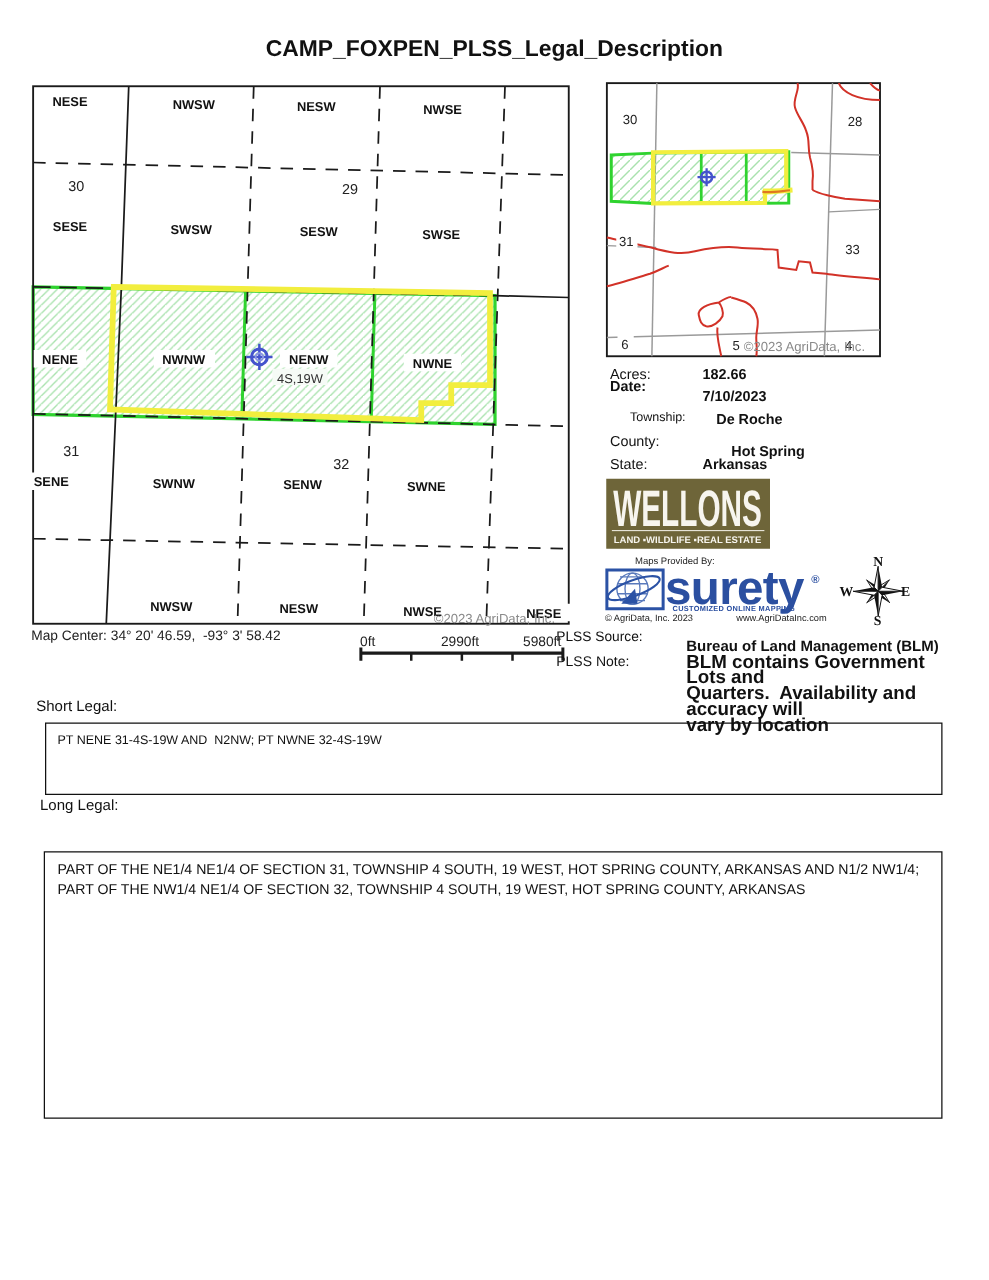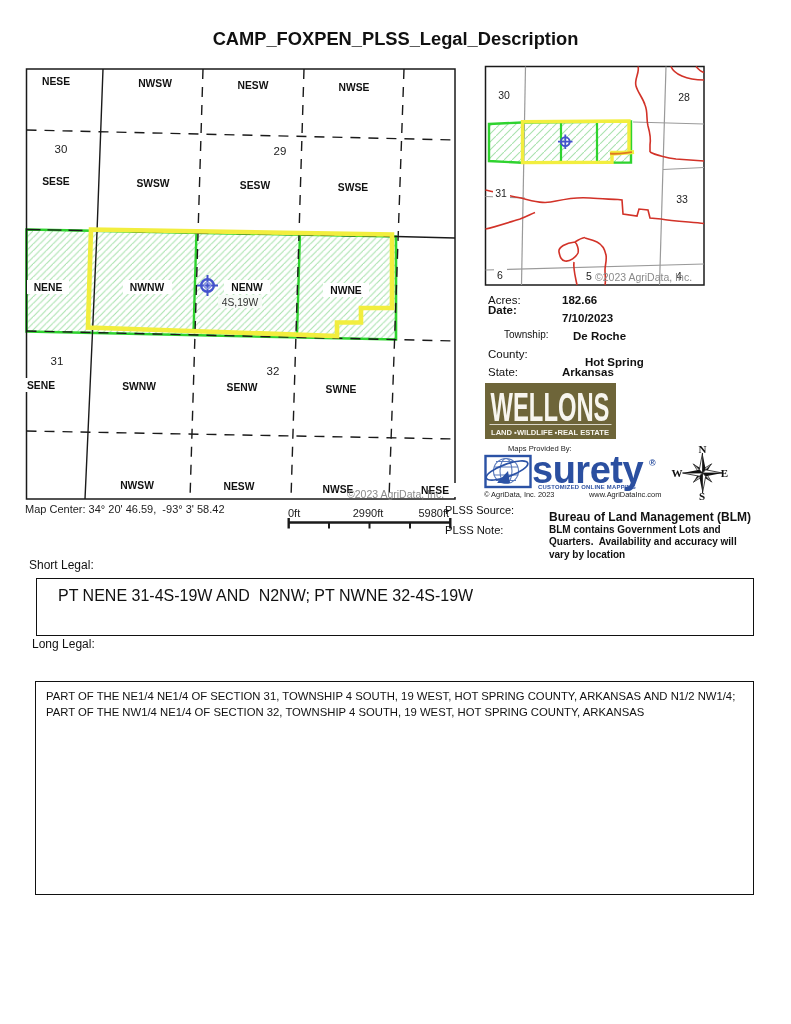--- a/index.html
+++ b/index.html
@@ -324,25 +324,25 @@
 
 <div class="abs" style="left:508px;top:443.5px;font-size:7.6px;color:#222;">Maps Provided By:</div>
 
 <div class="abs" style="left:484px;top:489.5px;font-size:7.4px;color:#222;">© AgriData, Inc. 2023</div>
 <div class="abs" style="left:589px;top:490px;font-size:7.4px;color:#222;">www.AgriDataInc.com</div>
 
 <div class="abs" style="left:445px;top:503.5px;width:101px;font-size:11px;color:#111;">PLSS Source:</div>
 <div class="abs" style="left:549px;top:510px;font-size:12px;font-weight:bold;color:#111;">Bureau of Land Management (BLM)</div>
 
 <div class="abs" style="left:445px;top:523.5px;width:101px;font-size:11.2px;color:#111;">PLSS Note:</div>
-<div class="abs" style="left:549px;top:523.5px;width:220px;font-size:10px;font-weight:bold;color:#111;line-height:12.9px;">BLM contains Government Lots and<br>Quarters.&nbsp; Availability and accuracy will<br>vary by location</div>
+<div class="abs" style="left:549px;top:523.5px;width:220px;font-size:15px;font-weight:bold;color:#111;line-height:12.9px;">BLM contains Government Lots and<br>Quarters.&nbsp; Availability and accuracy will<br>vary by location</div>
 
 <div class="abs" style="left:29px;top:558px;font-size:12px;color:#111;">Short Legal:</div>
 
 <div class="abs" style="left:36px;top:578px;width:716px;height:56px;border:1.3px solid #111;"></div>
 
-<div class="abs" style="left:46px;top:587px;font-size:16px;color:#111;margin-left:12px;">PT NENE 31-4S-19W AND&nbsp; N2NW; PT NWNE 32-4S-19W</div>
+<div class="abs" style="left:46px;top:587px;font-size:10px;color:#111;">PT NENE 31-4S-19W AND&nbsp; N2NW; PT NWNE 32-4S-19W</div>
 
 <div class="abs" style="left:32px;top:637px;font-size:12px;color:#111;">Long Legal:</div>
 
 <div class="abs" style="left:35px;top:681px;width:717px;height:212px;border:1.3px solid #111;"></div>
 
 <div class="abs" style="left:46px;top:689px;width:700px;font-size:11.3px;color:#111;line-height:15.5px;">PART OF THE NE1/4 NE1/4 OF SECTION 31, TOWNSHIP 4 SOUTH, 19 WEST, HOT SPRING COUNTY, ARKANSAS AND N1/2 NW1/4;<br>PART OF THE NW1/4 NE1/4 OF SECTION 32, TOWNSHIP 4 SOUTH, 19 WEST, HOT SPRING COUNTY, ARKANSAS</div>
 
 </body></html>

